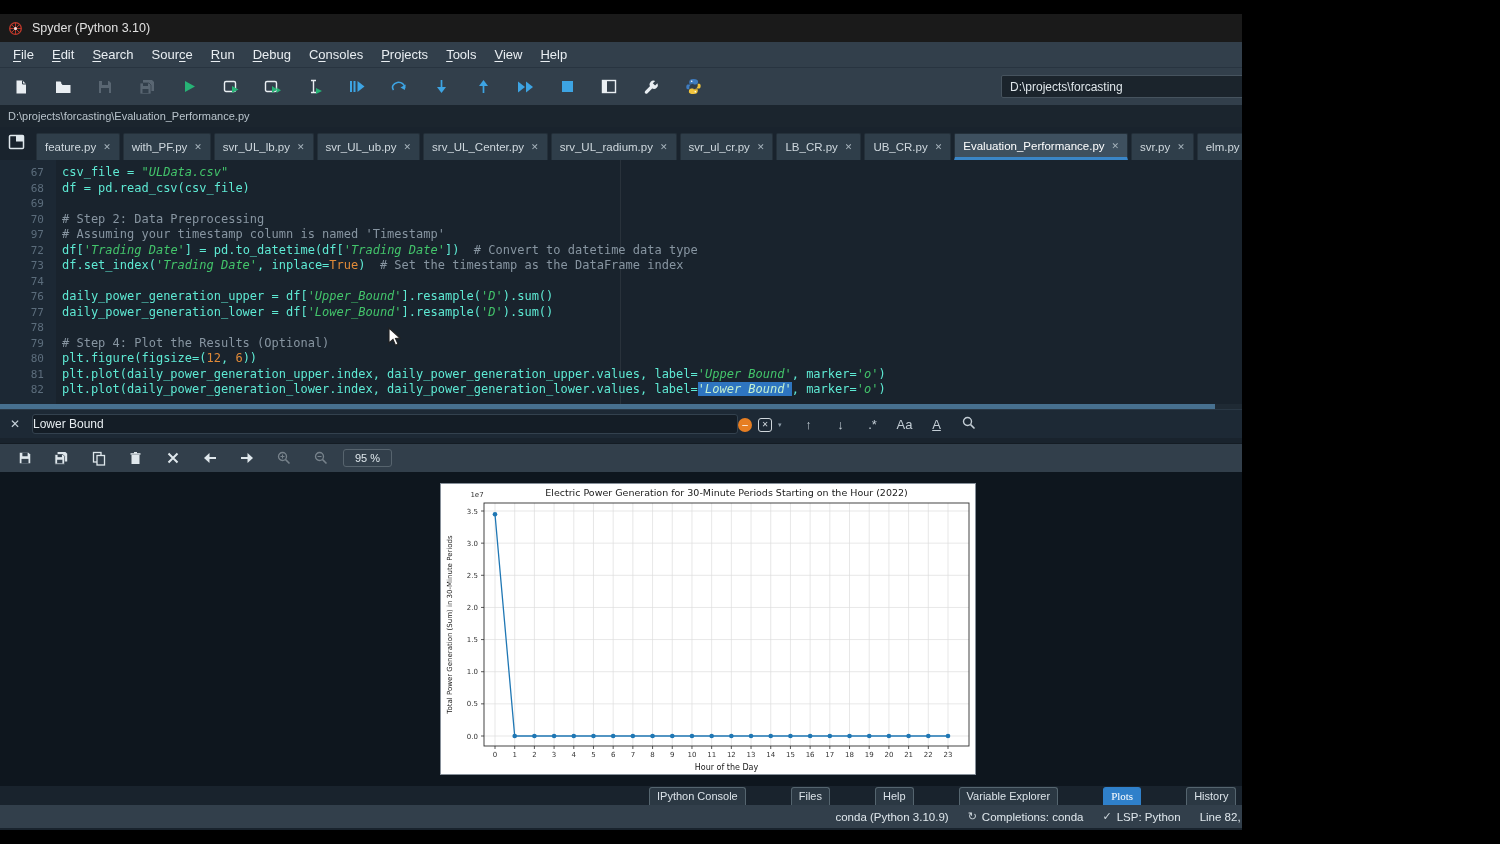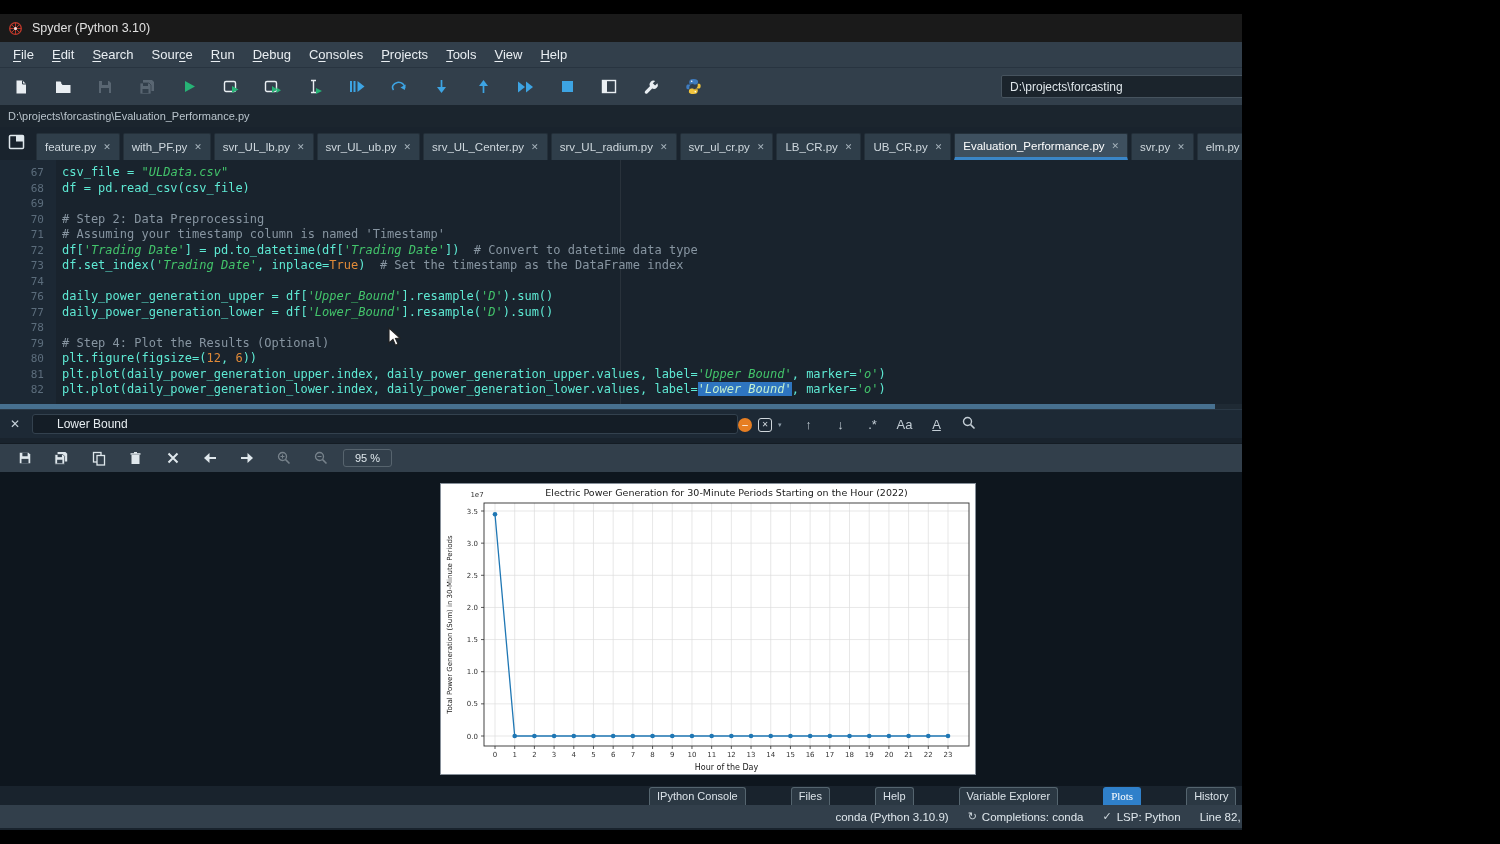--- a/index.html
+++ b/index.html
@@ -60,21 +60,21 @@
   .vscroll { position: absolute; right: 0; top: 0; bottom: 0; width: 15px; background: #222c35; }
   .vscroll .arr { position: absolute; left: 0; width: 15px; height: 10px; color: #7c8a96; font-size: 7px; text-align: center; line-height: 10px; }
   .vscroll .thumb { position: absolute; left: 2px; top: 167px; width: 11px; height: 36px; background: #5a6b79; border-radius: 5px; }
   .scroll-marks span { position: absolute; left: -8px; width: 7px; height: 2px; background: #9aa8b2; }
   .hscroll { position: absolute; top: 390px; left: 0; right: 16px; height: 5px; background: #1f2a34; }
   .hscroll .thumb { position: absolute; left: 0; top: 0; height: 5px; width: 1215px; background: #47708f; }
 
   
   .findbar { position: absolute; top: 395px; left: 0; right: 0; height: 29px; background: #1d2935; border-top: 1px solid #2a3845; }
   .find-close { position: absolute; left: 10px; top: 7px; color: #c7d2da; font-size: 12px; }
-  .find-input { position: absolute; left: 32px; top: 4px; width: 706px; height: 20px; background: #141d26; border: 1px solid #33414e; border-radius: 3px; color: #e6ecf0; font-size: 12px; padding-left: 24px; font-family: "Liberation Sans", sans-serif; outline: none; }
+  .find-input { position: absolute; left: 32px; top: 4px; width: 706px; height: 20px; background: #141d26; border: 1px solid #33414e; border-radius: 3px; color: #e6ecf0; font-size: 12px; padding-left: 0; font-family: "Liberation Sans", sans-serif; outline: none; }
   .find-right { position: absolute; left: 738px; top: 0; height: 29px; display: flex; align-items: center; gap: 6px; }
   .badge-min { width: 14px; height: 14px; border-radius: 50%; background: #e67e22; color: #fff; font-size: 10px; display: flex; align-items: center; justify-content: center; line-height: 1; }
   .badge-clear { width: 14px; height: 14px; border-radius: 3px; border: 1px solid #cfd6db; color: #cfd6db; font-size: 8px; display: flex; align-items: center; justify-content: center; }
   .badge-drop { color: #8c9aa6; font-size: 7px; margin-right: 8px; }
   .find-ico { width: 26px; text-align: center; color: #c3cdd5; font-size: 13px; }
   .find-ico.word { text-decoration: underline; }
 
   
   .plots-toolbar { position: absolute; top: 429px; left: 0; right: 0; height: 29px; background: #323F4B; border-top: 1px solid #141c24; display: flex; align-items: center; padding-left: 6px; }
   .pt-btn { width: 37px; height: 24px; display: flex; align-items: center; justify-content: center; color: #dfe7ec; font-size: 14px; }
@@ -332,21 +332,21 @@
   </div>
 
   <div class="editor">
     <div class="gutter-bg"></div>
     <div class="ruler"></div>
     <div class="code-area" id="codearea">
           <div class="code-line"><span class="gutter-num">67</span><span class="code-text"><span class="tk-d">csv_file = </span><span class="tk-s">"ULData.csv"</span></span></div>
           <div class="code-line"><span class="gutter-num">68</span><span class="code-text"><span class="tk-d">df = pd.read_csv(csv_file)</span></span></div>
           <div class="code-line"><span class="gutter-num">69</span><span class="code-text"></span></div>
           <div class="code-line"><span class="gutter-num">70</span><span class="code-text"><span class="tk-c"># Step 2: Data Preprocessing</span></span></div>
-          <div class="code-line"><span class="gutter-num">71</span><span class="code-text"><span class="tk-c"># Assuming your timestamp column is named 'Timestamp'</span></span></div>
+          <div class="code-line"><span class="gutter-num">97</span><span class="code-text"><span class="tk-c"># Assuming your timestamp column is named 'Timestamp'</span></span></div>
           <div class="code-line"><span class="gutter-num">72</span><span class="code-text"><span class="tk-d">df[</span><span class="tk-s">'Trading Date'</span><span class="tk-d">] = pd.to_datetime(df[</span><span class="tk-s">'Trading Date'</span><span class="tk-d">])  </span><span class="tk-c"># Convert to datetime data type</span></span></div>
           <div class="code-line"><span class="gutter-num">73</span><span class="code-text"><span class="tk-d">df.set_index(</span><span class="tk-s">'Trading Date'</span><span class="tk-d">, inplace=</span><span class="tk-k">True</span><span class="tk-d">)  </span><span class="tk-c"># Set the timestamp as the DataFrame index</span></span></div>
           <div class="code-line"><span class="gutter-num">74</span><span class="code-text"></span></div>
           <div class="code-line"><span class="gutter-num">76</span><span class="code-text"><span class="tk-d">daily_power_generation_upper = df[</span><span class="tk-s">'Upper_Bound'</span><span class="tk-d">].resample(</span><span class="tk-s">'D'</span><span class="tk-d">).sum()</span></span></div>
           <div class="code-line"><span class="gutter-num">77</span><span class="code-text"><span class="tk-d">daily_power_generation_lower = df[</span><span class="tk-s">'Lower_Bound'</span><span class="tk-d">].resample(</span><span class="tk-s">'D'</span><span class="tk-d">).sum()</span></span></div>
           <div class="code-line"><span class="gutter-num">78</span><span class="code-text"></span></div>
           <div class="code-line"><span class="gutter-num">79</span><span class="code-text"><span class="tk-c"># Step 4: Plot the Results (Optional)</span></span></div>
           <div class="code-line"><span class="gutter-num">80</span><span class="code-text"><span class="tk-d">plt.figure(figsize=(</span><span class="tk-n2">12</span><span class="tk-d">, </span><span class="tk-n2">6</span><span class="tk-d">))</span></span></div>
           <div class="code-line"><span class="gutter-num">81</span><span class="code-text"><span class="tk-d">plt.plot(daily_power_generation_upper.index, daily_power_generation_upper.values, label=</span><span class="tk-s">'Upper Bound'</span><span class="tk-d">, marker=</span><span class="tk-s">'o'</span><span class="tk-d">)</span></span></div>
           <div class="code-line"><span class="gutter-num">82</span><span class="code-text"><span class="tk-d">plt.plot(daily_power_generation_lower.index, daily_power_generation_lower.values, label=</span><span class="tk-h">'Lower Bound'</span><span class="tk-d">, marker=</span><span class="tk-s">'o'</span><span class="tk-d">)</span></span></div>

